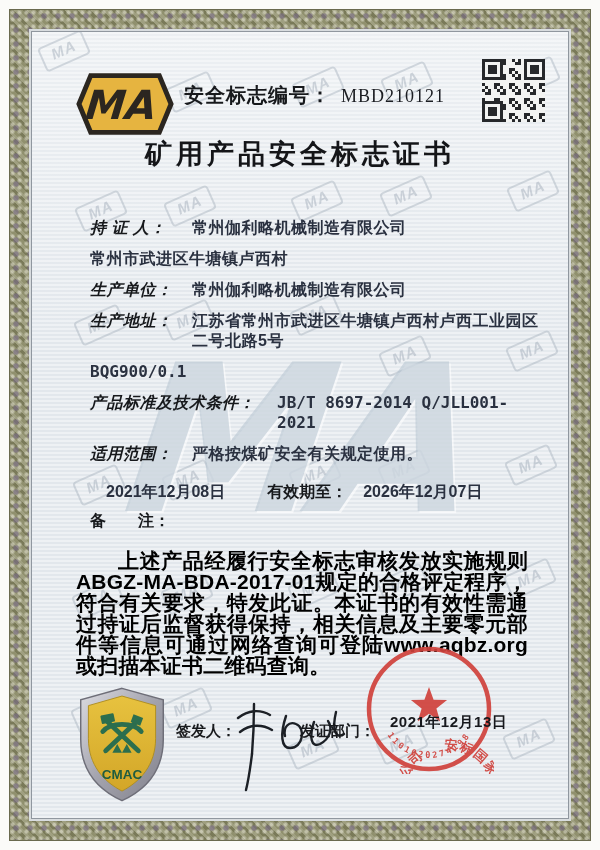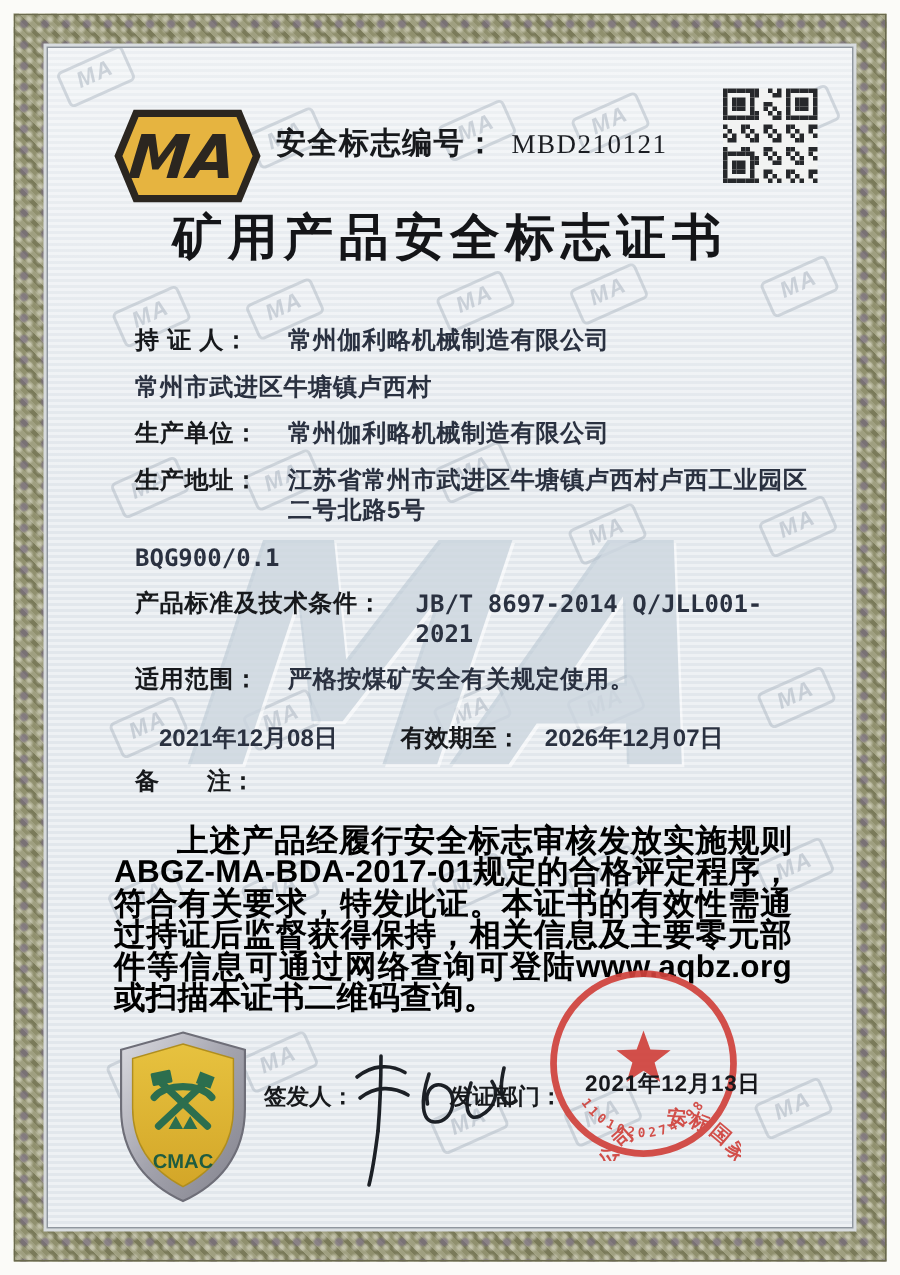--- a/index.html
+++ b/index.html
@@ -61,27 +61,27 @@
   
   .ma-logo{position:absolute;left:44px;top:40px;width:98px;height:64px;}
   .code-line{position:absolute;left:152px;top:50px;white-space:nowrap;}
   .code-label{font-weight:700;font-size:20px;color:#17191c;letter-spacing:1px;}
   .code-value{font-family:"Liberation Serif",serif;font-size:18px;color:#1b1d22;margin-left:10px;letter-spacing:1px;}
   .qr{position:absolute;right:23px;top:27px;width:63px;height:63px;display:grid;grid-template-columns:repeat(21,3px);grid-auto-rows:3px;background:#f2f3f2;}
   .qr .on{background:#26282b;}
   .title{
     position:absolute;top:104px;left:0;right:0;
     text-align:center;
-    font-size:33px;font-weight:900;color:#141518;
+    font-size:27px;font-weight:900;color:#141518;
     letter-spacing:4px;
   }
   
   .fields{position:absolute;top:186px;left:58px;right:28px;}
   .field-row{display:flex;align-items:flex-start;margin-bottom:11px;font-size:16px;line-height:20px;}
-  .field-label{font-weight:700;color:#17191c;min-width:102px;flex:0 0 auto;letter-spacing:.5px;}
+  .field-label{font-weight:700;color:#17191c;min-width:102px;flex:0 0 auto;letter-spacing:.5px;font-style:italic;}
   .field-row.wide .field-label{min-width:0;margin-right:22px;letter-spacing:.5px;}
   .field-value{font-weight:700;color:#2a3140;letter-spacing:.5px;}
   .field-value.mono{font-family:"DejaVu Sans Mono",monospace;letter-spacing:0;}
   .date-row{position:absolute;top:450px;left:58px;right:28px;font-size:16px;display:flex;}
   .date-row .lbl{font-weight:700;color:#17191c;}
   .date-row .val{font-weight:700;color:#2a3140;margin-left:16px;}
   .lbl2{margin-left:42px;}
   .remark-row{position:absolute;top:479px;left:58px;font-size:16px;font-weight:700;color:#17191c;}
   
   .paragraph{

